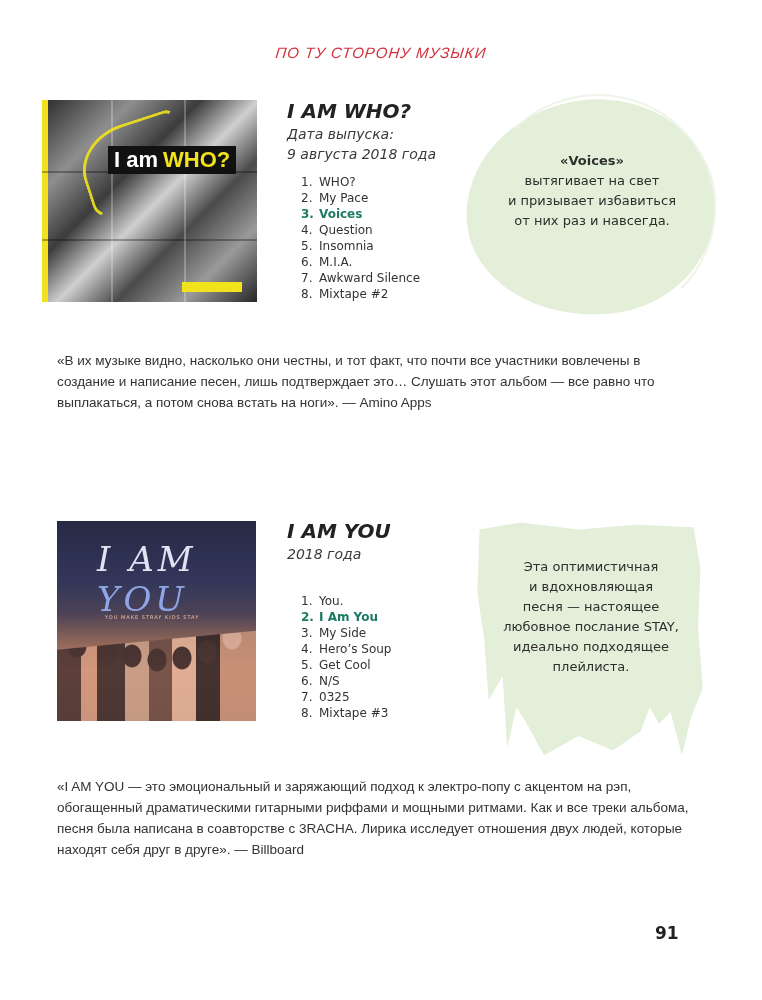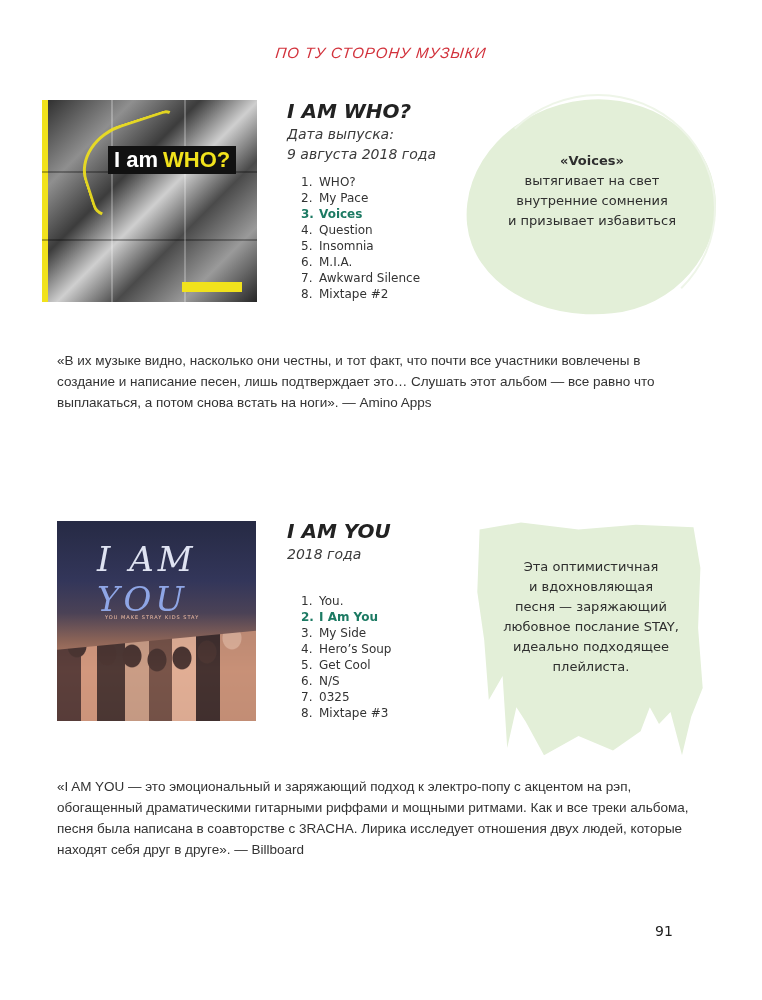--- a/index.html
+++ b/index.html
@@ -62,21 +62,21 @@
     .blob1-edge { position:absolute; left:480px; top:94px; width:232px; height:225px; border-radius:50%;
       border:2px solid #eef5e8; border-left-color: transparent; border-bottom-color: transparent; }
     .blob2 { left:475px; top:520px; width:230px; height:240px;
       clip-path: polygon(2% 4%, 20% 1%, 45% 4%, 70% 2%, 95% 3%, 98% 20%, 97% 45%, 99% 70%, 94% 82%, 90% 98%, 85% 80%, 80% 85%, 76% 78%, 72% 88%, 60% 96%, 45% 90%, 30% 98%, 22% 84%, 18% 78%, 14% 95%, 12% 65%, 6% 75%, 4% 50%, 1% 30%); }
 
     .blob-text { position:absolute; text-align:center; font-size:13px; line-height:20px; color:#2e2e2e; }
     .blob-text b { display:block; }
 
     .quote { position:absolute; left:57px; font-size:13.5px; line-height:21px; color:#333;
              font-family:"Liberation Sans", sans-serif; }
-    .page-num { position:absolute; left:655px; top:923px; font-weight:normal; font-size:14px; color:#222; }
+    .page-num { position:absolute; left:655px; top:923px; font-weight:bold; font-size:17px; color:#222; }
   </style>
 </head>
 <body>
 
 <div class="header">ПО ТУ СТОРОНУ МУЗЫКИ</div>
 
 <div class="cover cover1">
   <div class="grid"></div>
   <div class="scribble"></div>
   <div class="label">
@@ -125,22 +125,22 @@
       <span class="num">8.</span>
       <span>Mixtape #2</span>
     </li>
 </ul>
 
 <div class="blob blob1"></div>
 <div class="blob1-edge"></div>
 <div class="blob-text" style="left:481px;top:151px;width:222px;">
   <b>«Voices»</b>
   <div>вытягивает на свет</div>
-  <div>внутренние сомнения</div>
   <div>и призывает избавиться</div>
+  <div>от них раз и навсегда.</div>
 </div>
 
 <div class="quote" style="top:350px;width:640px;">«В их музыке видно, насколько они честны, и тот факт, что почти все участники вовлечены в создание и написание песен, лишь подтверждает это… Слушать этот альбом — все равно что выплакаться, а потом снова встать на ноги». — Amino Apps</div>
 
 <div class="cover cover2">
   <div class="title">
     <span>I AM</span>
     <span class="you">YOU</span>
   </div>
   <div class="sub">YOU MAKE STRAY KIDS STAY</div>
@@ -184,21 +184,21 @@
   <li>
       <span class="num">8.</span>
       <span>Mixtape #3</span>
     </li>
 </ul>
 
 <div class="blob blob2"></div>
 <div class="blob-text" style="left:491px;top:557px;width:200px;text-align:center;">
   <div>Эта оптимистичная</div>
   <div>и вдохновляющая</div>
-  <div>песня — заряжающий</div>
+  <div>песня — настоящее</div>
   <div>любовное послание STAY,</div>
   <div>идеально подходящее</div>
   <div>плейлиста.</div>
 </div>
 
 <div class="quote" style="top:776px;width:640px;">«I AM YOU — это эмоциональный и заряжающий подход к электро-попу с акцентом на рэп, обогащенный драматическими гитарными риффами и мощными ритмами. Как и все треки альбома, песня была написана в соавторстве с 3RACHA. Лирика исследует отношения двух людей, которые находят себя друг в друге». — Billboard</div>
 
 <div class="page-num">91</div>
 
 </body></html>

